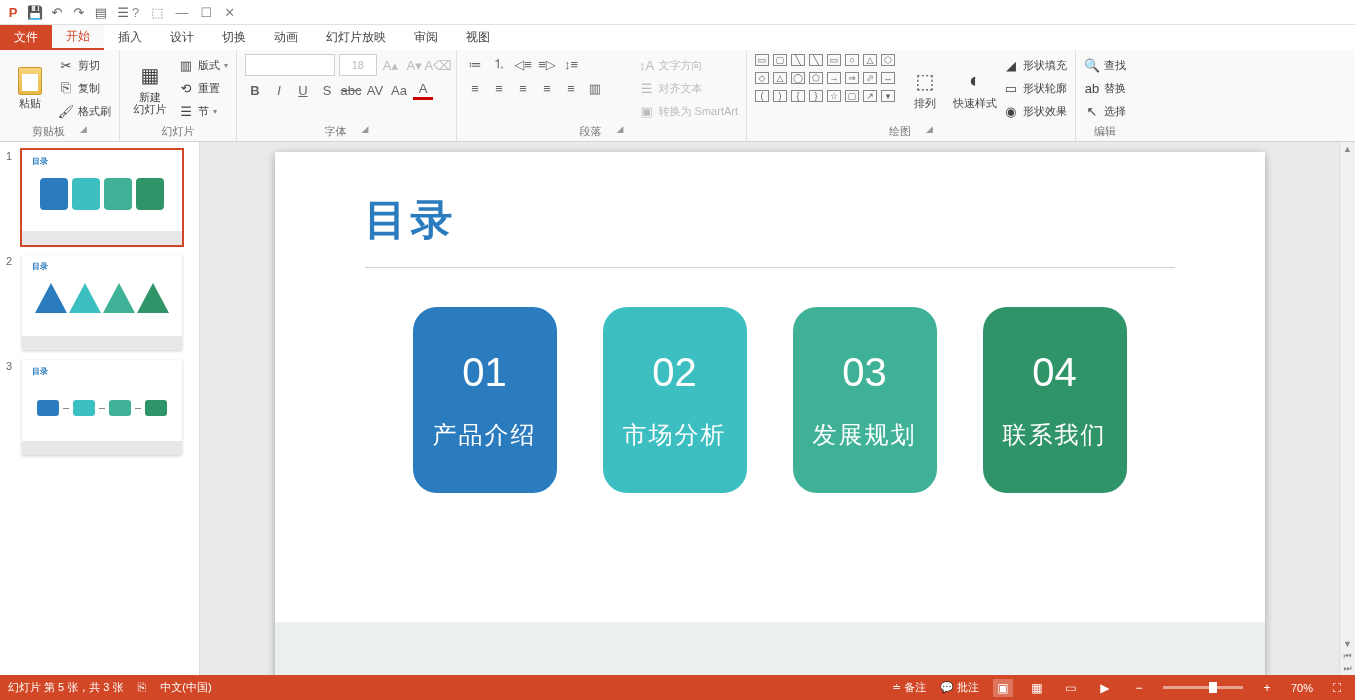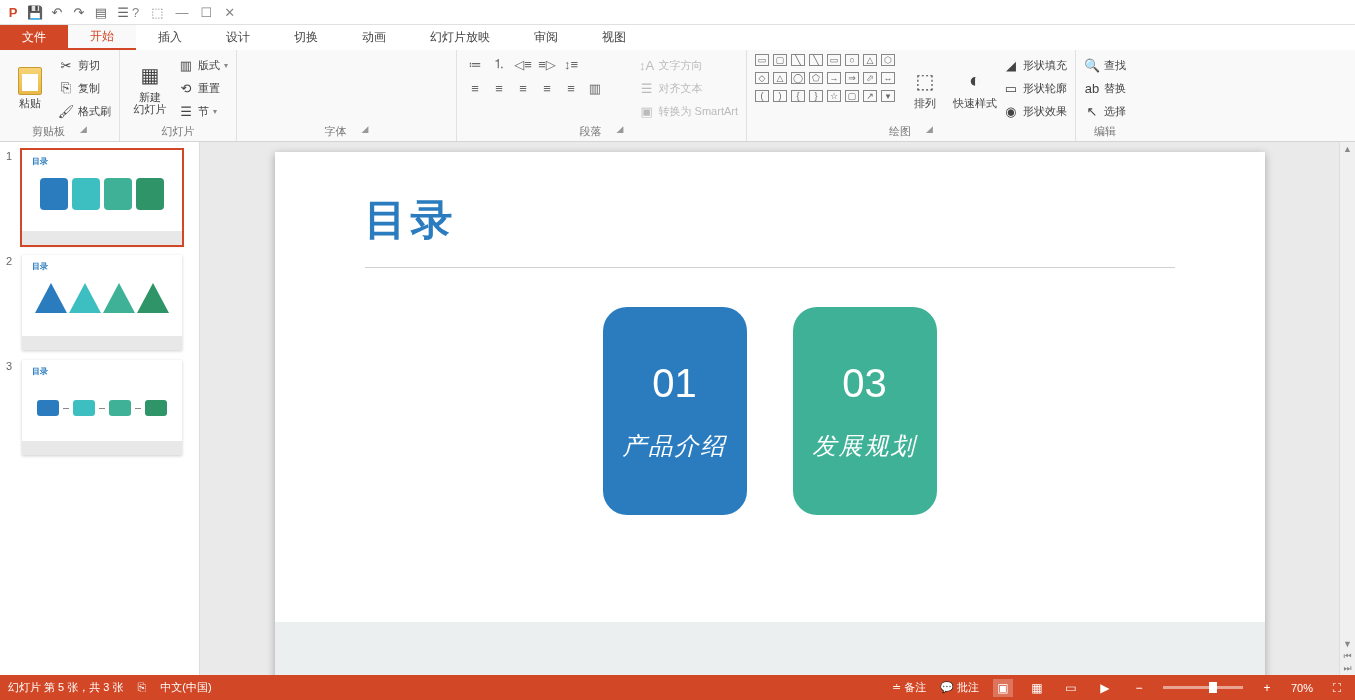--- a/index.html
+++ b/index.html
@@ -7,21 +7,21 @@
 
 
 .titlebar { height: 25px; background: #fff; display: flex; align-items: center; padding: 0 4px; border-bottom: 1px solid #e0e0e0; }
 .titlebar .qat { display: flex; gap: 4px; align-items: center; }
 .titlebar .qat .ico { width: 18px; height: 18px; display: flex; align-items: center; justify-content: center; font-size: 13px; color: #666; }
 .titlebar .title { flex: 1; text-align: center; color: #888; font-size: 12px; }
 .titlebar .winctrl { display: flex; gap: 12px; align-items: center; color: #888; font-size: 13px; }
 
 
 .ribbon-tabs { height: 25px; display: flex; align-items: stretch; background: #fff; }
-.ribbon-tabs .tab { padding: 0 22px; display: flex; align-items: center; color: #444; cursor: pointer; }
+.ribbon-tabs .tab { padding: 0 14px; display: flex; align-items: center; color: #444; cursor: pointer; }
 .ribbon-tabs .tab.file { background: #d24726; color: #fff; }
 .ribbon-tabs .tab.active { color: #d24726; border-bottom: 2px solid #d24726; background: #f9f9f9; }
 
 
 .ribbon { height: 92px; background: #f9f9f9; border-bottom: 1px solid #d4d4d4; display: flex; }
 .group { border-right: 1px solid #e1e1e1; padding: 4px 8px 2px; display: flex; flex-direction: column; }
 .group .label { text-align: center; color: #777; font-size: 11px; margin-top: auto; padding-top: 2px; display: flex; justify-content: center; gap: 15px; }
 .group .label .dlg { font-size: 9px; color: #999; }
 .group .body { display: flex; gap: 6px; flex: 1; }
 .bigbtn { display: flex; flex-direction: column; align-items: center; justify-content: center; width: 44px; gap: 2px; }
@@ -56,23 +56,23 @@
 .thumb-chain { position: absolute; top: 40px; left: 8px; right: 8px; display: flex; gap: 4px; align-items: center; justify-content: center; }
 .node { width: 22px; height: 16px; border-radius: 3px; }
 .link { width: 6px; height: 1px; background: #888; }
 
 .canvas-area { flex: 1; position: relative; overflow: auto; display: flex; align-items: flex-start; justify-content: center; padding-top: 10px; }
 .slide { width: 990px; height: 560px; background: #fff; box-shadow: 0 2px 8px rgba(0,0,0,0.3); position: relative; }
 .slide-footer { position: absolute; bottom: 0; left: 0; right: 0; height: 90px; background: #eceff0; }
 .slide-title { position: absolute; top: 40px; left: 90px; font-size: 42px; color: #2b7cbf; font-weight: 600; letter-spacing: 4px; }
 .slide-hr { position: absolute; top: 115px; left: 90px; right: 90px; height: 1px; background: #d0d0d0; }
 .cards { position: absolute; top: 155px; left: 0; right: 0; display: flex; gap: 46px; justify-content: center; }
-.card { width: 144px; height: 208px; border-radius: 24px; display: flex; flex-direction: column; align-items: center; justify-content: center; gap: 24px; }
+.card { width: 144px; height: 186px; border-radius: 24px; display: flex; flex-direction: column; align-items: center; justify-content: center; gap: 24px; }
 .card .num { font-size: 40px; color: #fff; font-weight: 300; }
-.card .lbl { font-size: 24px; color: #fff; letter-spacing: 2px; font-style: italic; }
+.card .lbl { font-size: 24px; color: #fff; letter-spacing: 2px; }
 .c1 { background: #2b7cbf; }
 .c2 { background: #3dbfc1; }
 .c3 { background: #3fb196; }
 .c4 { background: #2f9468; }
 
 .vscroll { width: 16px; background: #f0f0f0; border-left: 1px solid #ddd; position: relative; }
 .vscroll .track { position: absolute; top: 14px; bottom: 40px; left: 3px; right: 3px; }
 .vscroll .arr { position: absolute; left: 0; right: 0; height: 14px; display: flex; align-items: center; justify-content: center; color: #888; font-size: 9px; }
 
 
@@ -171,20 +171,39 @@
             <span style="font-size:8px;color:#888">▾</span>
           </div>
       </div>
     </div>
     <div class="label">
         <span>幻灯片</span>
       </div>
   </div>
 
   <div class="group" style="width:220px">
+    <div class="body" style="flex-direction:column;gap:4px">
+      <div class="row">
+        <input class="fontbox disabled" disabled="" style="">
+        <div class="sizebox disabled">18</div>
+        <span class="iconbtn disabled">A▴</span>
+        <span class="iconbtn disabled">A▾</span>
+        <span class="iconbtn disabled">A⌫</span>
+      </div>
+      <div class="row disabled">
+        <span class="iconbtn" style="font-weight:bold">B</span>
+        <span class="iconbtn" style="font-style:italic">I</span>
+        <span class="iconbtn" style="text-decoration:underline">U</span>
+        <span class="iconbtn">S</span>
+        <span class="iconbtn" style="text-decoration:line-through">abc</span>
+        <span class="iconbtn">AV</span>
+        <span class="iconbtn">Aa</span>
+        <span class="iconbtn" style="border-bottom:3px solid #c00">A</span>
+      </div>
+    </div>
     <div class="label">
         <span>字体</span>
         <span class="dlg">◢</span>
       </div>
   </div>
 
   <div class="group" style="width:290px">
     <div class="body">
       <div style="flex:1;display:flex;flex-direction:column;gap:4px">
         <div class="row disabled">
@@ -352,23 +371,31 @@
 
   <div class="canvas-area">
     <div class="slide">
       <div class="slide-title">目录</div>
       <div class="slide-hr"></div>
       <div class="cards" id="cards">
           <div class="card c1">
             <div class="num">01</div>
             <div class="lbl">产品介绍</div>
           </div>
+          <div class="card c2">
+            <div class="num">02</div>
+            <div class="lbl">市场分析</div>
+          </div>
           <div class="card c3">
             <div class="num">03</div>
             <div class="lbl">发展规划</div>
+          </div>
+          <div class="card c4">
+            <div class="num">04</div>
+            <div class="lbl">联系我们</div>
           </div>
         </div>
       <div class="slide-footer"></div>
     </div>
   </div>
 
   <div class="vscroll">
     <div class="arr" style="top:0">▲</div>
     <div class="track"></div>
     <div class="arr" style="bottom:24px">▼</div>

